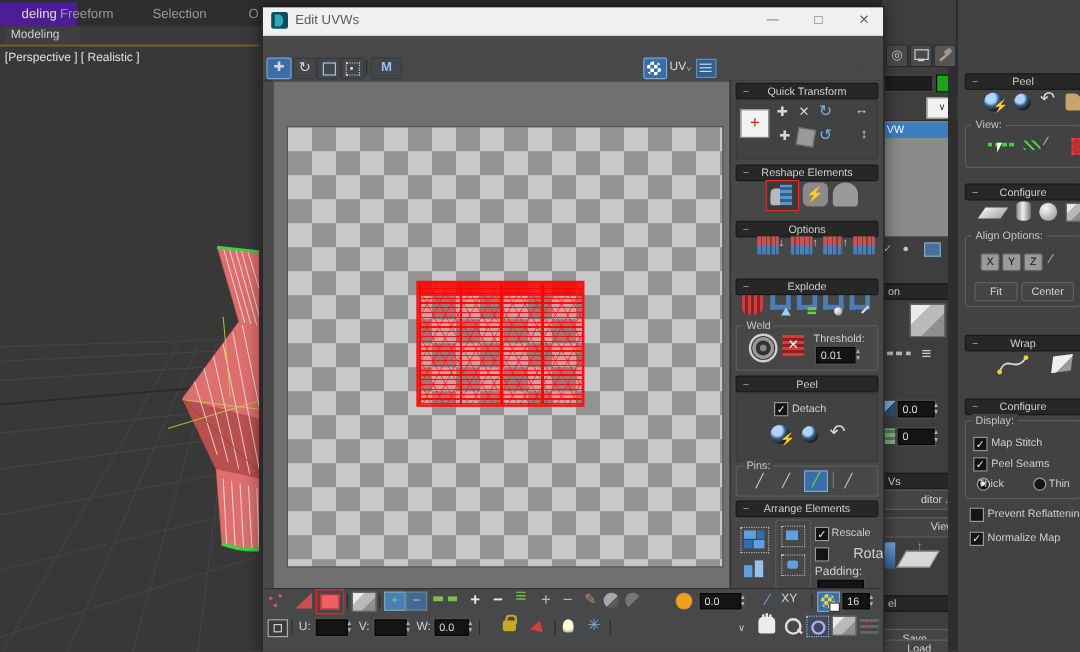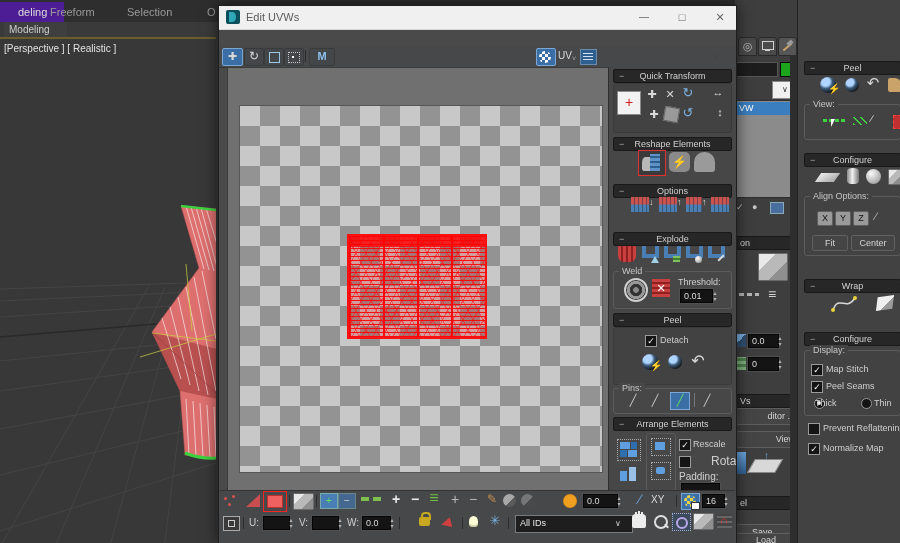--- a/index.html
+++ b/index.html
@@ -423,21 +423,20 @@
       <span>▾</span>
     </div>
   <div class="abs sep" style="left:180px;top:511px;height:12px"></div>
   <div class="abs" style="left:200px;top:511px;width:11px;height:9px;background:#c8a820;border-radius:2px"></div>
   <i class="abs" style="left:202px;top:506px;width:6px;height:6px;border:2px solid #c8a820;border-bottom:none;border-radius:4px 4px 0 0;position:absolute"></i>
   <div class="abs" style="left:222px;top:508px;width:16px;height:16px;color:#d04040;font-size:13px;line-height:16px;transform:rotate(-15deg)">◀</div>
   <div class="abs sep" style="left:243px;top:511px;height:12px"></div>
   <div class="abs" style="left:250px;top:510px;width:9px;height:11px;border-radius:50% 50% 30% 30%;background:radial-gradient(circle at 50% 35%,#fdfdd8 0 55%,#9a9a6a)"></div>
   <div class="abs" style="left:268px;top:507px;width:16px;height:16px;color:#7ab0e0;font-size:13px;text-align:center;line-height:16px">✳</div>
   <div class="abs sep" style="left:289px;top:511px;height:12px"></div>
-  <div class="abs" style="left:296px;top:509px;width:112px;height:16px;background:#1e1e1e;border:1px solid #7a7a7a;color:#e8e8e8;font-size:9px;line-height:15px;padding-left:4px">All IDs</div>
   <div class="abs" style="left:396px;top:513px;color:#ccc;font-size:8px">∨</div>
   <div class="abs" style="left:413px;top:508px;width:14px;height:14px;background:#ececec;border-radius:4px 4px 2px 2px">
     <i class="abs" style="left:3px;top:-2px;width:2px;height:5px;background:#ececec"></i>
     <i class="abs" style="left:6px;top:-3px;width:2px;height:6px;background:#ececec"></i>
     <i class="abs" style="left:9px;top:-2px;width:2px;height:5px;background:#ececec"></i>
   </div>
   <div class="abs" style="left:435px;top:509px;width:10px;height:10px;border:2px solid #e0e0e0;border-radius:50%"></div>
   <i class="abs" style="left:445px;top:519px;width:5px;height:2px;background:#e0e0e0;transform:rotate(45deg);position:absolute"></i>
   <div class="abs" style="left:453px;top:507px;width:17px;height:16px;border:1px dotted #9ab0d8;background:#3c4a5c">
     <i class="abs" style="left:3px;top:3px;width:8px;height:8px;border:2px solid #b8a8e8;border-radius:50%"></i>

